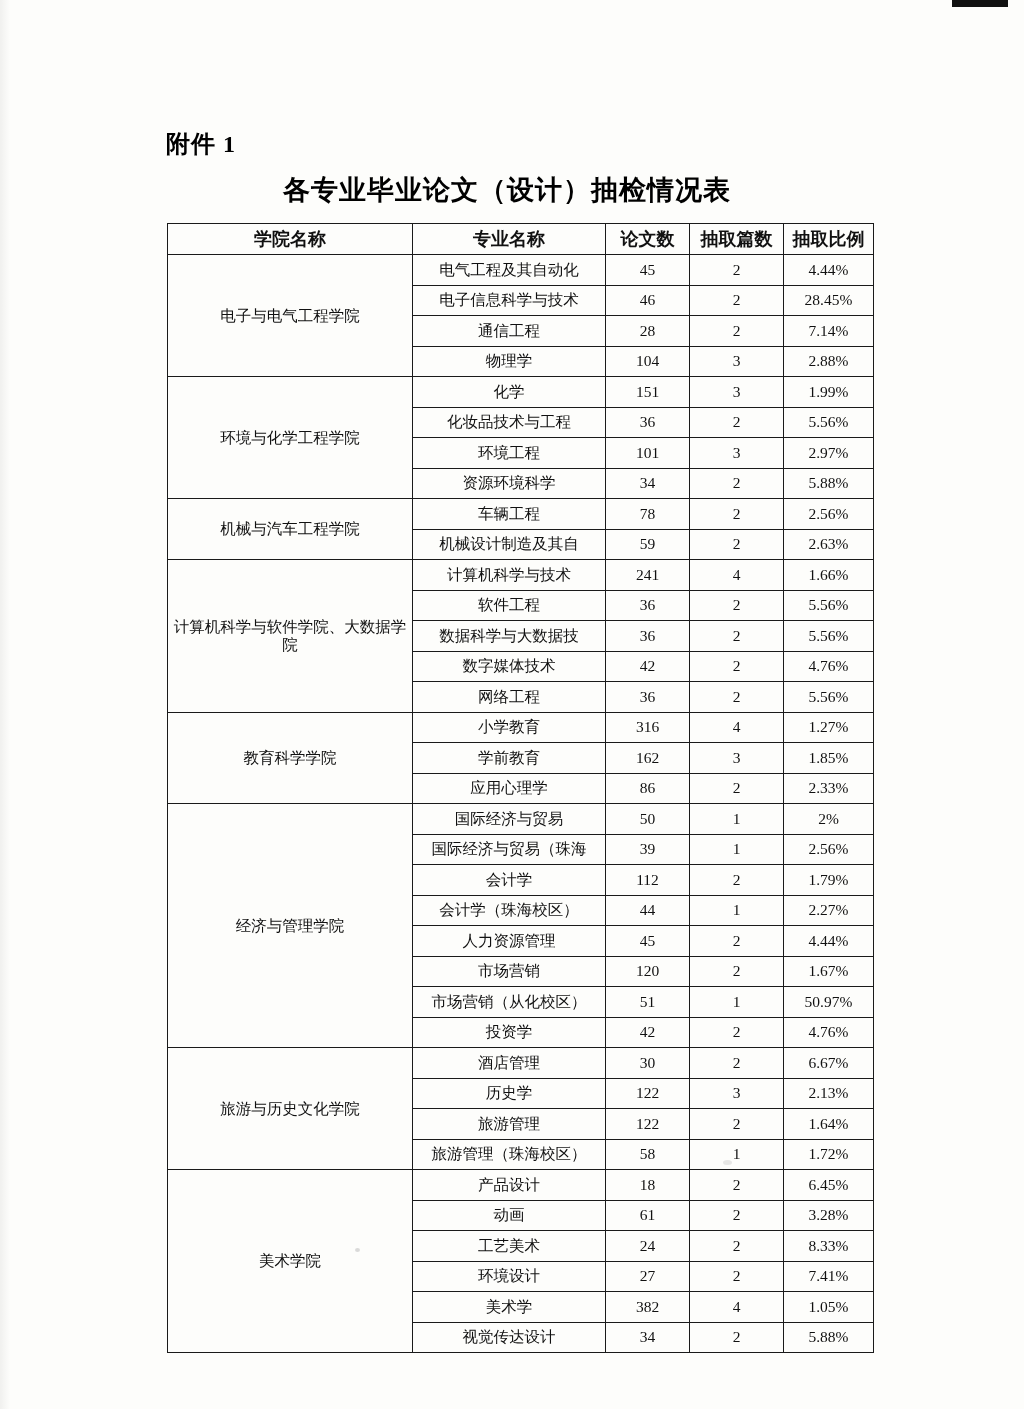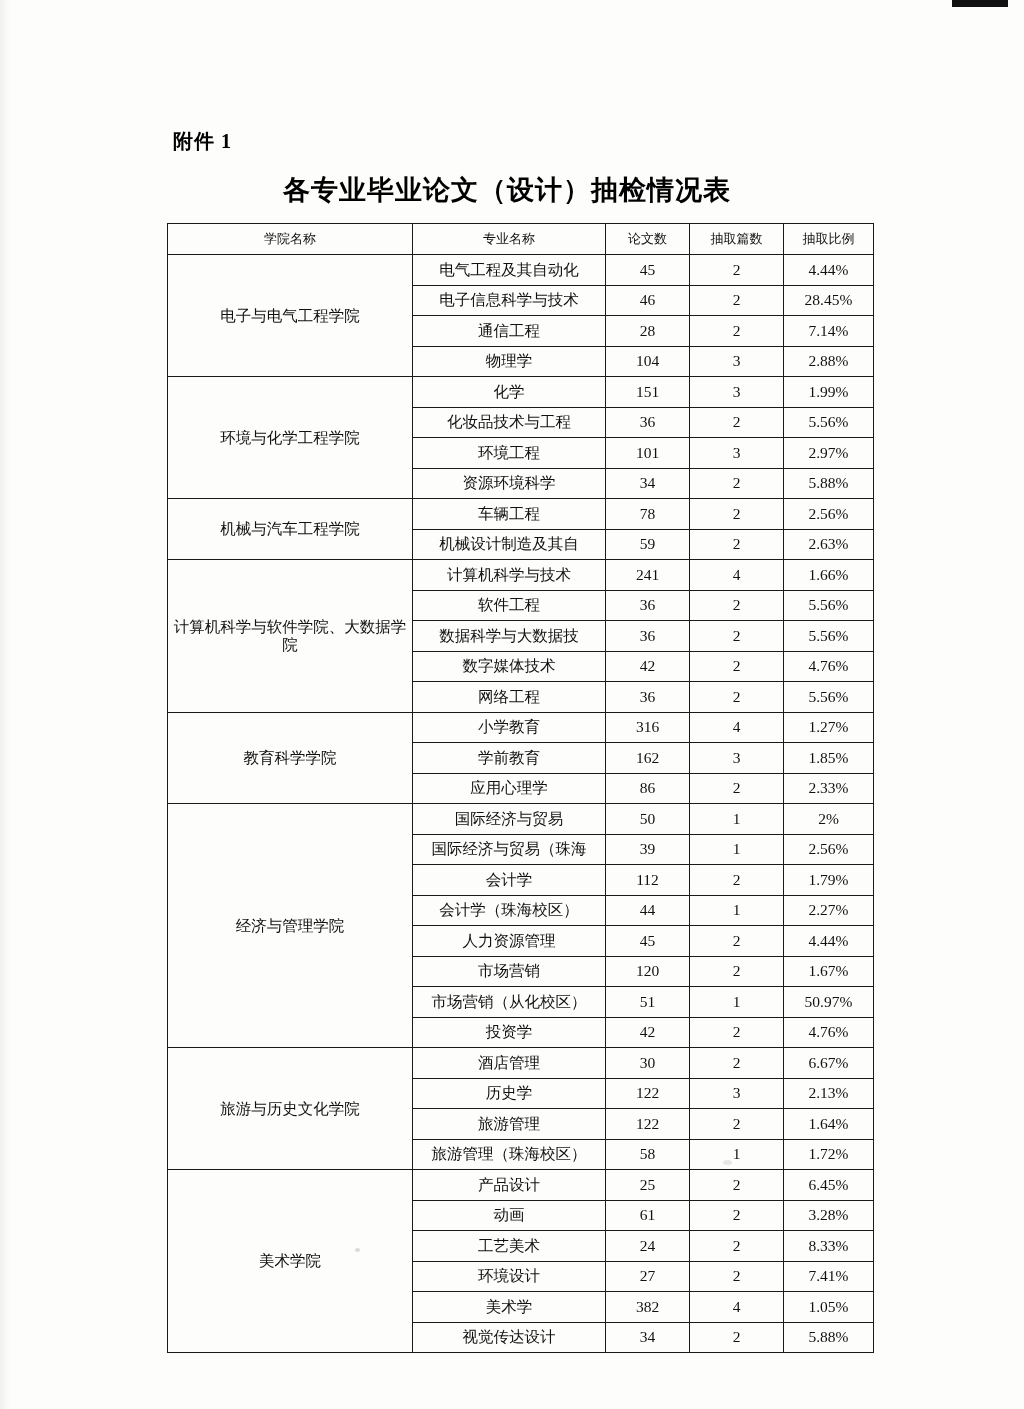--- a/index.html
+++ b/index.html
@@ -25,23 +25,23 @@
   .scan-mark {
     position: absolute;
     top: 0px;
     right: 16px;
     width: 56px;
     height: 7px;
     background: #111;
   }
   .attachment-label {
     position: absolute;
-    left: 173px;
+    left: 166px;
     top: 128px;
-    font-size: 20px;
+    font-size: 24px;
     font-weight: bold;
     letter-spacing: 1px;
     font-family: "Liberation Serif", serif;
   }
   .doc-title {
     position: absolute;
     left: 154px;
     top: 172px;
     width: 706px;
     text-align: center;
@@ -64,23 +64,23 @@
     font-size: 15.5px;
     font-weight: normal;
     text-align: center;
     vertical-align: middle;
     padding: 0;
     height: 29.5px;
     line-height: 1.15;
     color: #111;
   }
   table.sheet thead td {
-    font-weight: normal;
+    font-weight: bold;
     height: 30px;
-    font-size: 13px;
+    font-size: 18px;
   }
   .col-college { width: 245px; }
   .col-major   { width: 193px; }
   .col-papers  { width: 84px; }
   .col-sampled { width: 94px; }
   .col-ratio   { width: 90px; }
 
   td.college-cell {
     font-size: 16px;
     padding: 0 6px;
@@ -312,21 +312,21 @@
         </tr>
         <tr>
           <td>旅游管理（珠海校区）</td>
           <td>58</td>
           <td>1</td>
           <td>1.72%</td>
         </tr>
         <tr>
           <td class="college-cell" rowspan="6">美术学院</td>
           <td>产品设计</td>
-          <td>25</td>
+          <td>18</td>
           <td>2</td>
           <td>6.45%</td>
         </tr>
         <tr>
           <td>动画</td>
           <td>61</td>
           <td>2</td>
           <td>3.28%</td>
         </tr>
         <tr>

